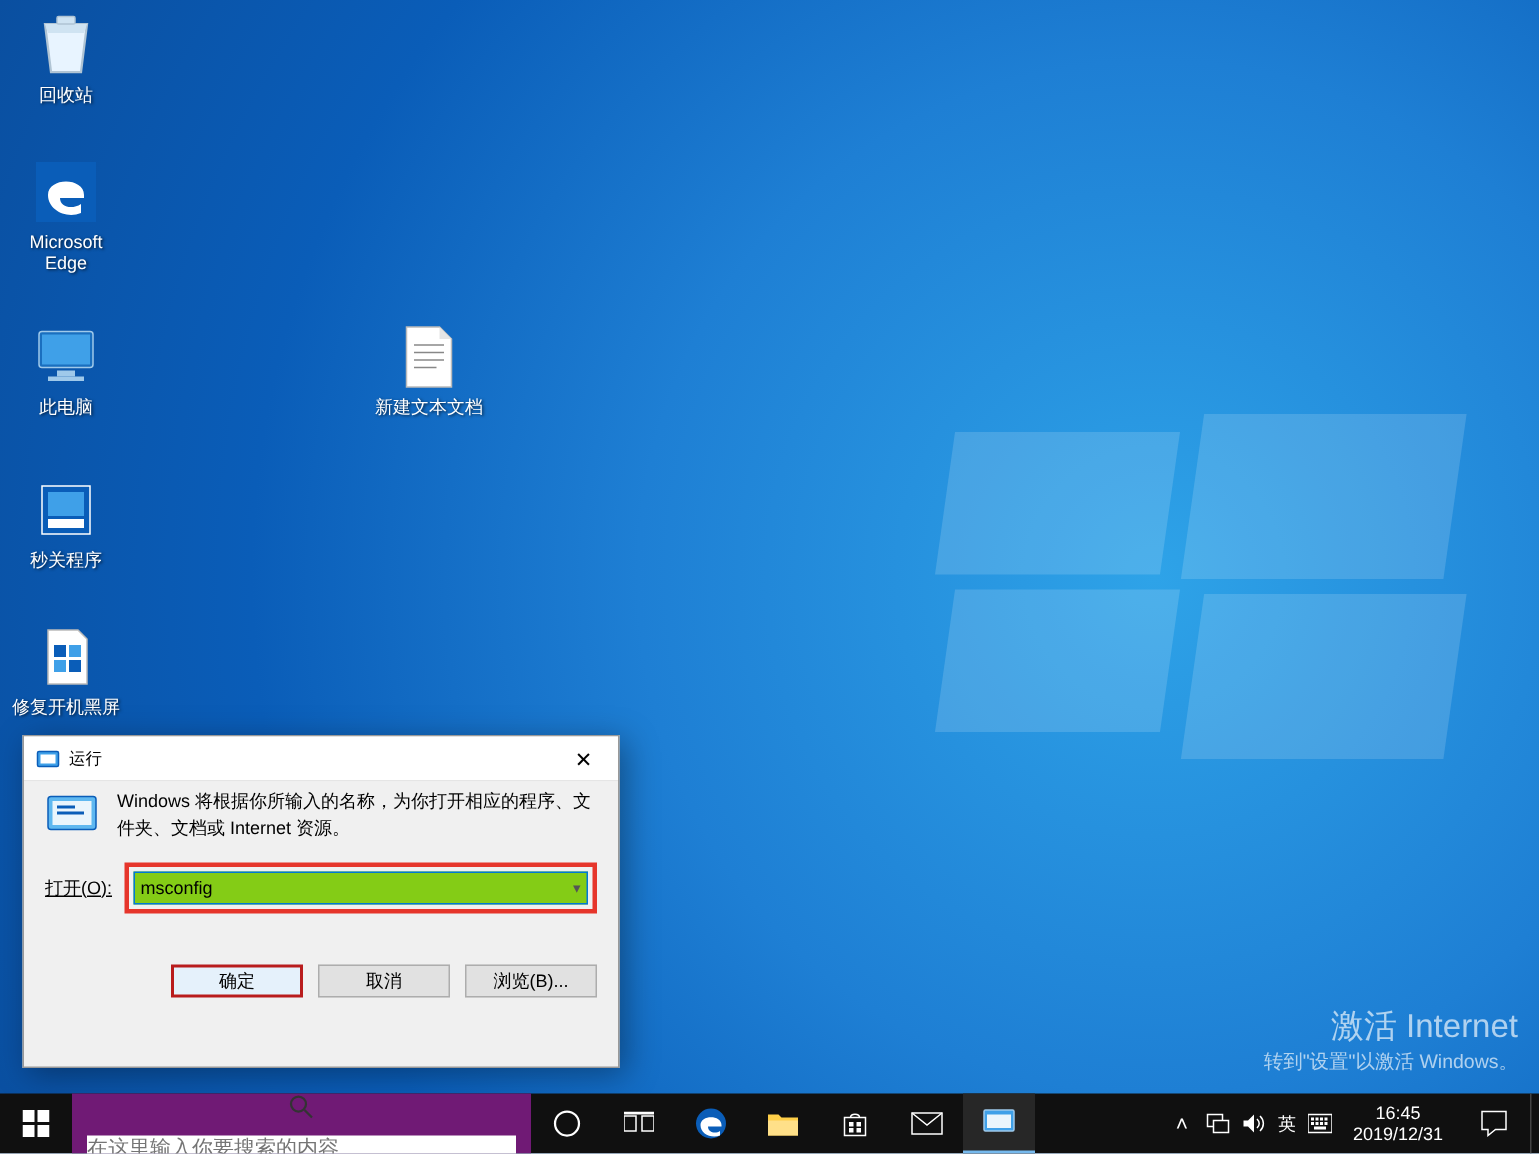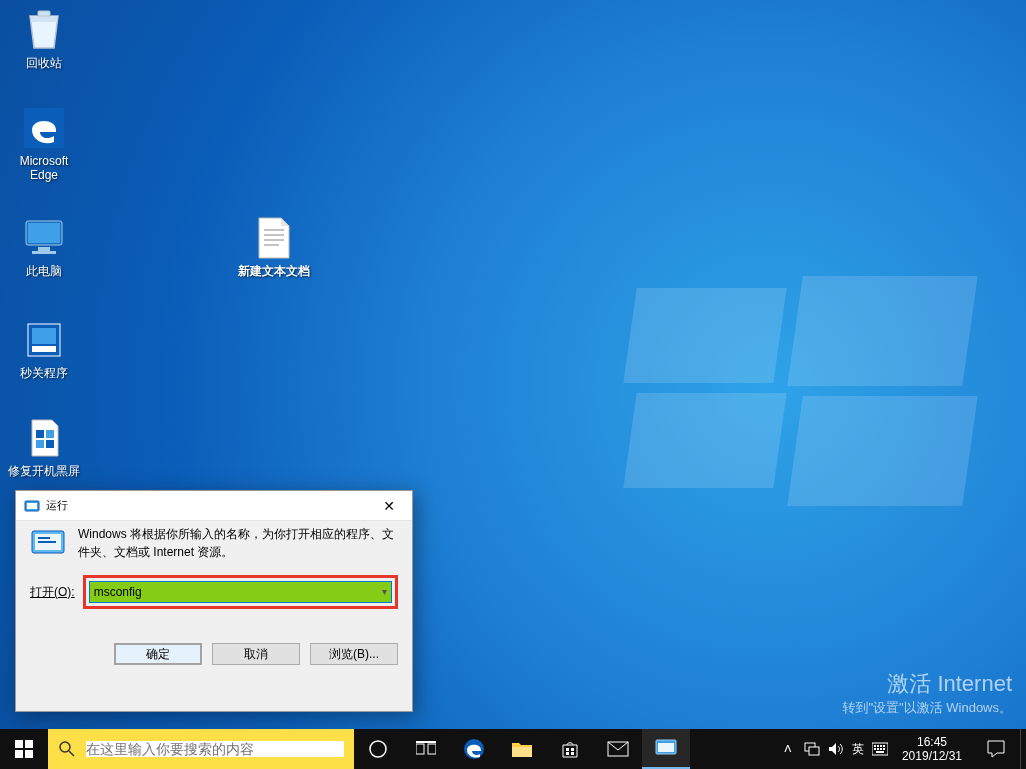--- a/index.html
+++ b/index.html
@@ -48,26 +48,26 @@
 
 .dlg-open-row { display: flex; align-items: center; gap: 8px; }
 .dlg-open-row .olabel { font-size: 12px; text-decoration: underline; }
 .combo-wrap { flex: 1; border: 3px solid #e6352b; padding: 3px; }
 .combo { position: relative; border: 1px solid #0078d7; background: #84cc16; height: 22px; display: flex; align-items: center; padding: 0 22px 0 4px; }
 .combo input { border: none; outline: none; width: 100%; font-size: 12px; background: transparent; }
 .combo .chev { position: absolute; right: 4px; top: 4px; font-size: 10px; color: #555; }
 
 .dlg-buttons { display: flex; justify-content: flex-end; gap: 10px; padding: 24px 14px 14px; }
 .btn { width: 88px; height: 22px; border: 1px solid #adadad; background: #e1e1e1; font-size: 12px; cursor: pointer; }
-.btn.default { border: 2px solid #a3a3a3; background: #e5f1fb; }
+.btn.default { border: 2px solid #b91c1c; background: #e5f1fb; }
 
 
 .taskbar { position: absolute; left: 0; bottom: 0; width: 1026px; height: 40px; background: #101010; display: flex; align-items: stretch; color: #fff; }
 .tb-start { width: 48px; display: flex; align-items: center; justify-content: center; cursor: pointer; }
-.tb-search { width: 306px; background: #fde047; display: flex; align-items: center; padding: 0 10px; gap: 10px; color: #555; }
+.tb-search { width: 306px; background: #701a75; display: flex; align-items: center; padding: 0 10px; gap: 10px; color: #555; flex-direction: column; }
 .tb-search input { border: none; outline: none; width: 100%; font-size: 14px; color: #333; }
 .tb-item { width: 48px; display: flex; align-items: center; justify-content: center; cursor: pointer; }
 .tb-item.active { border-bottom: 2px solid #76b9ed; background: #272727; }
 .tb-spacer { flex: 1; }
 .tb-tray { display: flex; align-items: center; }
 .tb-tray .tray-icn { width: 24px; display: flex; align-items: center; justify-content: center; font-size: 14px; cursor: pointer; }
 .tb-tray .ime { font-size: 12px; padding: 0 4px; cursor: pointer; }
 .tb-clock { padding: 0 10px; font-size: 12px; text-align: center; line-height: 14px; display: flex; flex-direction: column; justify-content: center; cursor: pointer; }
 .tb-noti { width: 48px; display: flex; align-items: center; justify-content: center; cursor: pointer; }
 .tb-showdesk { width: 6px; border-left: 1px solid #444; cursor: pointer; }
@@ -112,21 +112,21 @@
       <svg width="44" height="38" viewBox="0 0 44 38">
           <rect x="4" y="2" width="36" height="24" rx="2" fill="#1a6fbf" stroke="#9fc9ea"></rect>
           <rect x="6" y="4" width="32" height="20" fill="#3fa0e8"></rect>
           <rect x="16" y="28" width="12" height="4" fill="#9fc9ea"></rect>
           <rect x="10" y="32" width="24" height="3" fill="#9fc9ea"></rect>
         </svg>
     </div>
     <div class="label">此电脑</div>
   </div>
 
-  <div class="d-icon" style="left:236px; top:214px;font-weight:bold;">
+  <div class="d-icon" style="left:248px; top:214px;">
     <div class="glyph">
       <svg width="34" height="44" viewBox="0 0 34 44">
           <path d="M2 2 L24 2 L32 10 L32 42 L2 42 Z" fill="#fff" stroke="#bbb"></path>
           <path d="M24 2 L24 10 L32 10 Z" fill="#e5e5e5"></path>
           <line x1="7" y1="14" x2="27" y2="14" stroke="#888"></line>
           <line x1="7" y1="19" x2="27" y2="19" stroke="#888"></line>
           <line x1="7" y1="24" x2="27" y2="24" stroke="#888"></line>
           <line x1="7" y1="29" x2="22" y2="29" stroke="#888"></line>
         </svg>
     </div>

